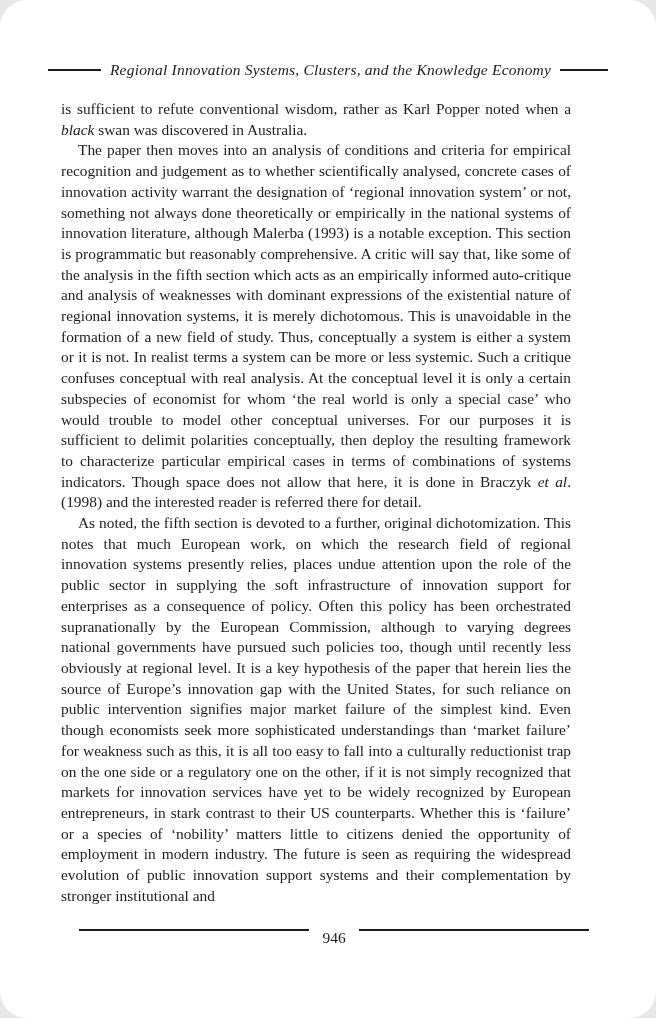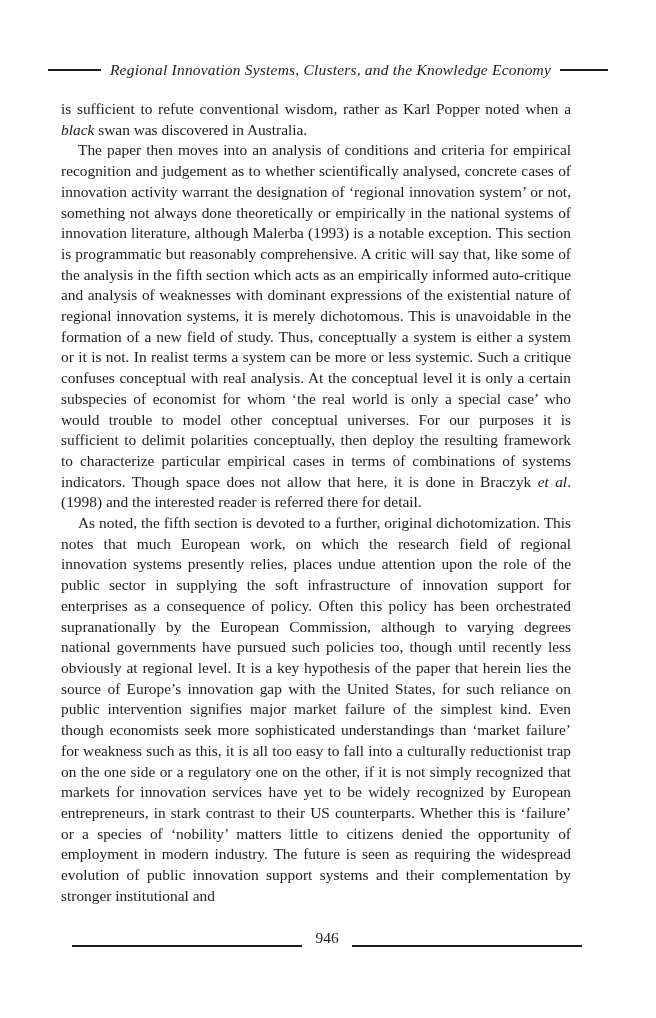--- a/index.html
+++ b/index.html
@@ -6,20 +6,21 @@
   html, body { background: #e8e8e8; }
   .page {
     position: relative;
     width: 656px;
     height: 1018px;
     margin: 0 auto;
     background: #ffffff;
     color: #1c1c1c;
     font-family: "Liberation Serif", "DejaVu Serif", serif;
     overflow: hidden;
+    border-radius: 27px;
   }
   
   .running-head {
     position: absolute;
     top: 61px;
     left: 73px;
     width: 510px;
     display: flex;
     align-items: center;
     justify-content: center;
@@ -50,24 +51,24 @@
     line-height: 20.7px;
     text-align: justify;
     color: #1c1c1c;
   }
   .para.indent { text-indent: 17px; }
   .para em { font-style: italic; }
   
   .page-footer {
     position: absolute;
     top: 929px;
-    left: 72px;
+    left: 79px;
     width: 510px;
     display: flex;
-    align-items: flex-end;
+    align-items: flex-start;
   }
   .page-footer .rule {
     height: 2px;
     background: #1c1c1c;
     flex: 1 1 auto;
   }
   .page-number {
     font-size: 15.5px;
     line-height: 18px;
     padding: 0 13px;

